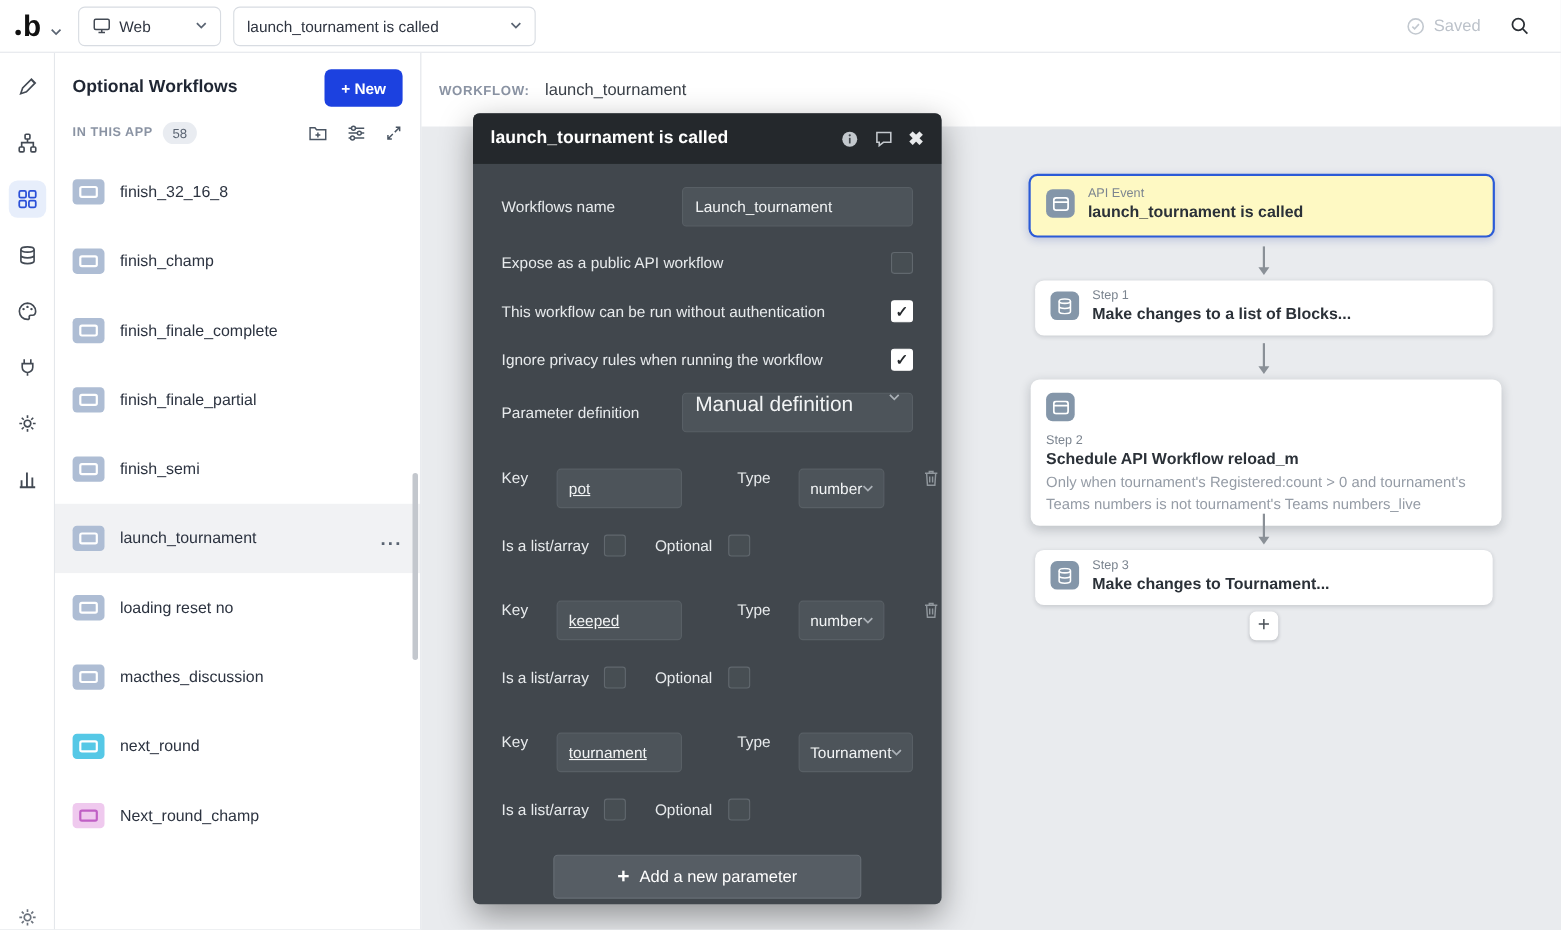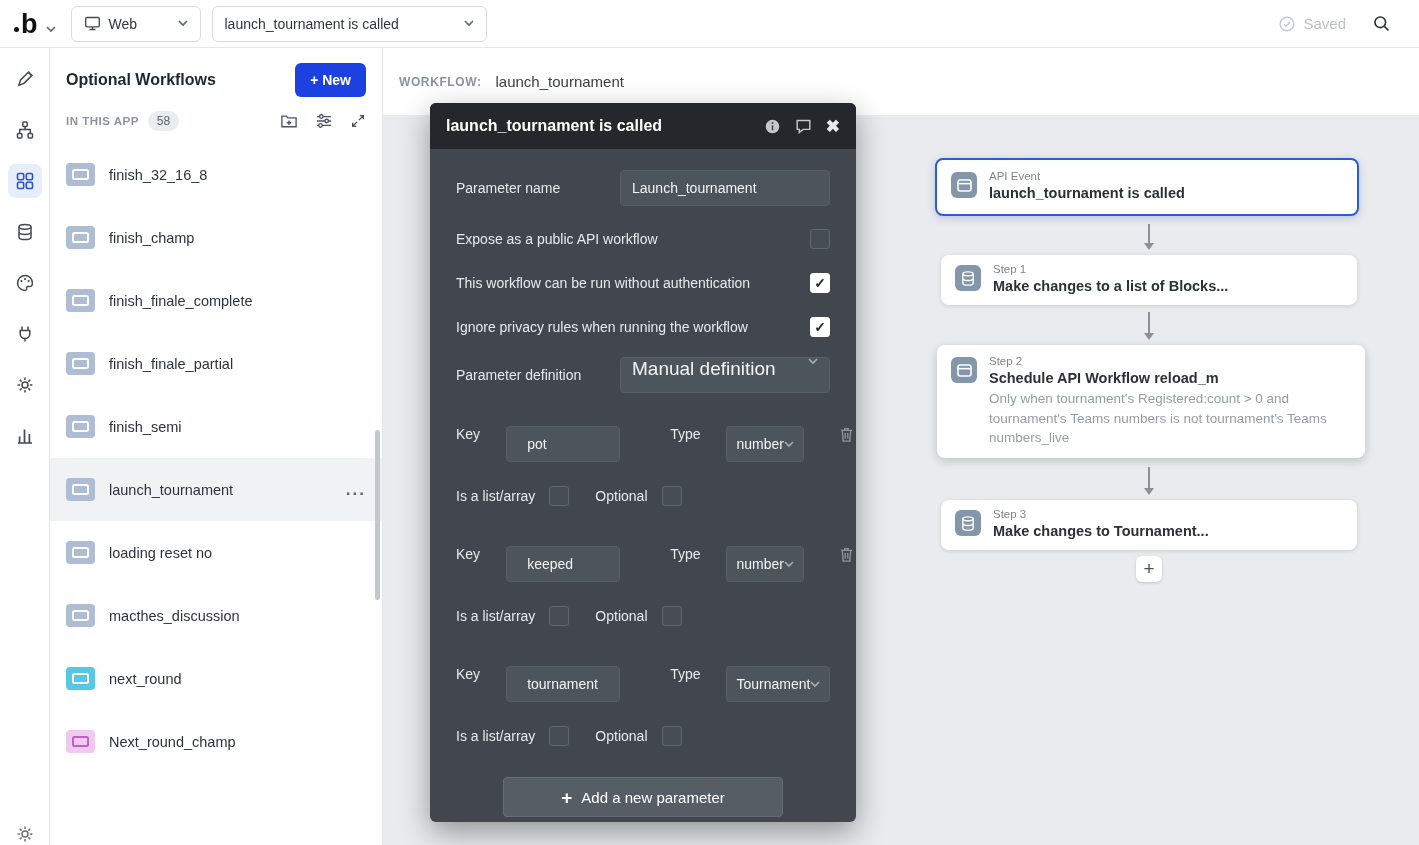--- a/index.html
+++ b/index.html
@@ -49,21 +49,21 @@
   .sb-scrollbar { position:absolute; right:2px; top:382px; width:5px; height:170px; border-radius:3px; background:#c3c7cd; }
 
   
   .canvas { position:absolute; top:48px; left:383px; right:0; bottom:0; background:#e9ebee; }
   .canvas-header { height:67px; background:#fff; display:flex; align-items:center; padding-left:16px; }
   .wf-tag { font-size:12px; font-weight:700; letter-spacing:.6px; color:#8a93a3; }
   .wf-name { font-size:15px; color:#3a4048; margin-left:14px; }
 
   
   .node { position:absolute; background:#fff; border-radius:8px; box-shadow:0 1px 4px rgba(20,30,40,.15); display:flex; align-items:flex-start; padding:10px 14px; gap:12px; cursor:pointer; }
-  .node.selected { border:2px solid #2b5bd7; background:#ffffff; box-shadow:0 2px 8px rgba(30,60,150,.22); }
+  .node.selected { border:2px solid #2b5bd7; background:#fef9c3; box-shadow:0 2px 8px rgba(30,60,150,.22); }
   .node-icon { width:26px; height:26px; border-radius:6px; background:#8496a9; display:flex; align-items:center; justify-content:center; flex-shrink:0; margin-top:2px; }
   .node-kind { font-size:11.5px; color:#7c8590; margin-bottom:3px; }
   .node-title { font-size:14.5px; font-weight:700; color:#2b3138; }
   .node-desc { font-size:13.5px; color:#959ca6; line-height:1.45; margin-top:3px; }
   .flow-arrow { position:absolute; width:2px; background:#8a9097; }
   .flow-arrow::after { content:''; position:absolute; bottom:-9px; left:-4px; border:5px solid transparent; border-top:7px solid #8a9097; }
   .add-step { position:absolute; width:26px; height:26px; border-radius:6px; background:#fff; box-shadow:0 1px 3px rgba(20,30,40,.18); display:flex; align-items:center; justify-content:center; font-size:19px; color:#4a5158; cursor:pointer; }
 
   
   .modal { position:absolute; left:47px; top:55px; width:426px; height:719px; background:#41474d; border-radius:6px; box-shadow:0 10px 30px rgba(0,0,0,.38); z-index:25; overflow:hidden; }
@@ -73,21 +73,21 @@
   .mt-icon { cursor:pointer; display:flex; }
   .modal-close { color:#e8eaec; font-size:17px; font-weight:700; cursor:pointer; line-height:1; }
   .m-row { display:flex; align-items:center; justify-content:space-between; margin:0 26px; }
   .m-label { font-size:14px; color:#e7eaec; }
   .m-input { width:210px; height:36px; background:#4d545a; border:1px solid #585f65; border-radius:4px; color:#f2f4f5; font-size:14px; padding:0 11px; font-family:inherit; outline:none; }
   .m-select { width:210px; height:36px; background:#4d545a; border:1px solid #585f65; border-radius:4px; color:#f2f4f5; font-size:19px; padding:0 11px; display:flex; align-items:flex-start; justify-content:space-between; cursor:pointer; }
   .cb { width:20px; height:20px; border-radius:3px; background:#474e53; border:1px solid #61686e; display:flex; align-items:center; justify-content:center; font-size:14px; font-weight:700; color:#24282c; cursor:pointer; flex-shrink:0; }
   .cb.checked { background:#fff; border-color:#fff; }
   .param-key-row { display:flex; margin:0 16px 0 26px;gap:26px; }
   .pk-label { font-size:14px; color:#e7eaec; width:44px; }
-  .pk-input { width:114px; height:36px; background:#4d545a; border:1px solid #585f65; border-radius:4px; color:#f2f4f5; font-size:14px; padding:0 20px; font-family:inherit; outline:none; }
+  .pk-input { width:114px; height:36px; background:#4d545a; border:1px solid #585f65; border-radius:4px; color:#f2f4f5; font-size:14px; padding:0 10px; font-family:inherit; outline:none;text-decoration:underline; }
   .pt-label { font-size:14px; color:#e7eaec; margin-left:24px; width:40px; }
   .pt-select { width:124px; height:36px; background:#4d545a; border:1px solid #585f65; border-radius:4px; color:#f2f4f5; font-size:14px; padding:0 9px; display:flex; align-items:center; justify-content:space-between; cursor:pointer; }
   .trash { margin-left:9px; cursor:pointer; display:flex; }
   .param-flags { display:flex; align-items:center; margin:24px 26px 0 26px; }
   .pf-label { font-size:14px; color:#e7eaec; }
   .param-flags .cb { margin-left:14px; }
   .pf-opt { margin-left:26px; }
   .add-param { margin:31px auto 0 auto; display:flex; align-items:center; justify-content:center; gap:9px; width:280px; height:40px; background:#565d64; border:1px solid #666d74; border-radius:4px; color:#fff; font-size:15px; cursor:pointer; font-family:inherit; }
   .add-param .plus { font-size:19px; font-weight:700; line-height:1; }
 </style>
@@ -331,21 +331,21 @@
         </svg>
     </span>
     <span>
       <div class="node-kind">Step 1</div>
       <div class="node-title">Make changes to a list of Blocks...</div>
     </span>
   </div>
 
   <div class="flow-arrow" style="left:765px; top:264px; height:24px;"></div>
 
-  <div class="node" style="left:554px; top:297px; width:428px; min-height:113px; box-shadow:0 3px 10px rgba(20,30,40,.2);">
+  <div class="node" style="left:554px; top:297px; width:428px; min-height:113px; box-shadow:0 3px 10px rgba(20,30,40,.2);flex-direction:column;">
     <span class="node-icon">
       <svg width="15" height="13" viewBox="0 0 16 14">
           <rect x="1" y="1" width="14" height="12" rx="2.4" fill="none" stroke="#fff" stroke-width="1.7"></rect>
           <path d="M1 5h14" stroke="#fff" stroke-width="1.7"></path>
         </svg>
     </span>
     <span style="flex:1;">
       <div class="node-kind">Step 2</div>
       <div class="node-title">Schedule API Workflow reload_m</div>
       <div class="node-desc">Only when tournament's Registered:count &gt; 0 and tournament's Teams numbers is not tournament's Teams numbers_live</div>
@@ -383,21 +383,21 @@
         <span class="mt-icon">
           <svg width="17" height="16" viewBox="0 0 20 19">
               <path d="M2.5 3h15v10.5H9.5l-4.5 3.6v-3.6h-2.5V3z" fill="none" stroke="#c3c8cd" stroke-width="1.7"></path>
             </svg>
         </span>
         <span class="modal-close">✖</span>
       </span>
     </div>
 
     <div class="m-row" style="margin-top:21px;">
-      <span class="m-label">Parameter name</span>
+      <span class="m-label">Workflows name</span>
       <input class="m-input" readonly="" value="Launch_tournament" style="">
     </div>
 
     <div class="m-row" style="margin-top:23px;">
       <span class="m-label">Expose as a public API workflow</span>
       <span class="cb"></span>
     </div>
     <div class="m-row" style="margin-top:24px;">
       <span class="m-label">This workflow can be run without authentication</span>
       <span class="cb checked">✓</span>

